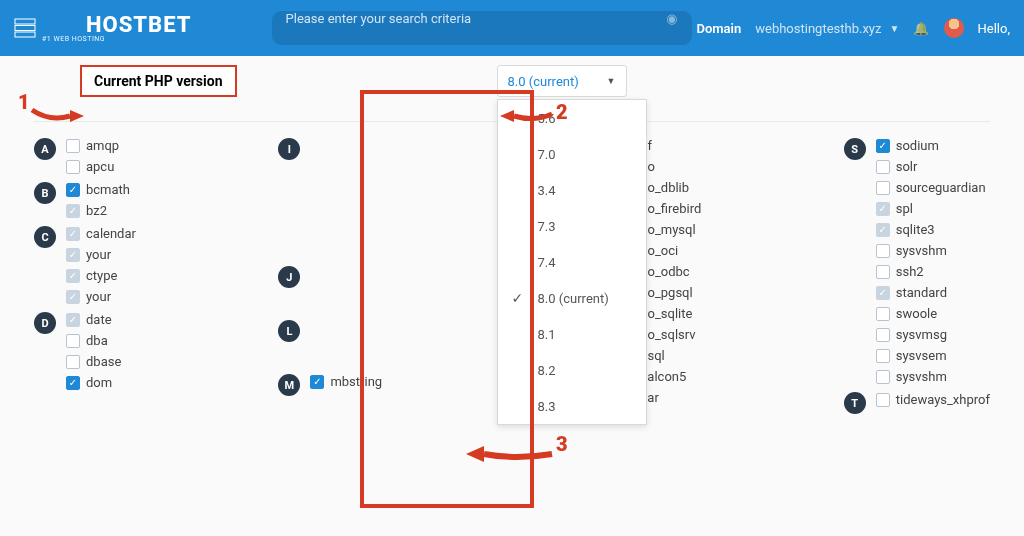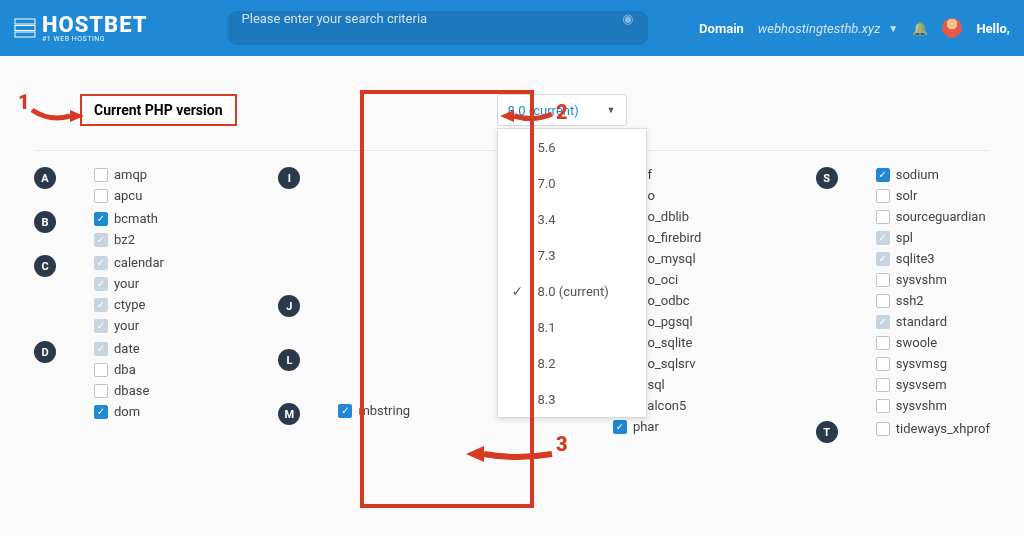--- a/index.html
+++ b/index.html
@@ -3,35 +3,35 @@
 <meta charset="utf-8">
 <style>
 * { margin: 0; padding: 0; box-sizing: border-box; font-family: -apple-system, BlinkMacSystemFont, "Segoe UI", Roboto, sans-serif; }
 body { width: 1024px; height: 536px; overflow: hidden; background: #fafafa; }
 
 .header { background: #2089d6; height: 56px; display: flex; align-items: center; padding: 0 14px; color: #fff; }
 .logo { display: flex; align-items: center; gap: 6px; }
 .logo-icon { width: 22px; height: 22px; }
 .logo-icon rect { fill: none; stroke: #fff; stroke-width: 1; }
 .logo-text { display: flex; flex-direction: column; line-height: 1; }
-.logo-main { font-size: 22px; font-weight: 800; letter-spacing: 1px; }
+.logo-main { font-size: 22px; font-weight: 800; letter-spacing: 1px; margin-left: 44px; }
 .logo-sub { font-size: 7px; letter-spacing: 0.5px; opacity: 0.9; text-align: left; }
 .search-box { margin-left: 80px; flex: 0 0 420px; background: rgba(0,0,0,0.12); border-radius: 9px; height: 34px; display: flex; align-items: flex-start; padding: 0 14px; }
 .search-input { background: none; border: none; color: #fff; font-size: 13px; width: 100%; outline: none; }
 .search-input::placeholder { color: #cfe4f5; }
 .search-right-icon { color: #cfe4f5; font-size: 13px; opacity: 0.6; }
 .header-right { margin-left: auto; display: flex; align-items: center; gap: 14px; font-size: 13px; }
 .domain-label { font-weight: 600; text-align: right; }
-.domain-select { display: flex; align-items: center; gap: 8px; color: #cfe4f5; font-style: italic; }
+.domain-select { display: flex; align-items: center; gap: 8px; color: #cfe4f5; }
 .chevron-down-blue { font-size: 10px; }
 .bell-icon { opacity: 0.6; }
 .avatar-icon { width: 20px; height: 20px; background: radial-gradient(circle at 50% 30%, #f6c28b 30%, #e35a4a 31%); border-radius: 50%; }
-.hello { font-weight: 700; text-align: center; }
-
-.content { padding: 38px 34px; position: relative; }
+.hello { font-weight: 400; text-align: center; }
+
+.content { padding: 9px 34px; position: relative; }
 
 .version-row { display: flex; align-items: center; gap: 260px; margin-bottom: 24px; position: relative; }
 .version-label-box { border: 2px solid #d53a22; padding: 6px 12px; font-size: 14px; font-weight: 700; background: #fff; margin-left: 46px; }
 .version-dropdown-wrap { position: relative; }
 .version-dropdown { border: 1px solid #d9d9d9; background: #fff; border-radius: 3px; height: 32px; width: 130px; display: flex; align-items: center; justify-content: space-between; padding: 0 10px; font-size: 13px; color: #2089d6; cursor: pointer; }
 .dd-triangle { font-size: 9px; color: #555; }
 
 .dropdown-menu { position: absolute; top: 34px; left: 0; width: 150px; background: #fff; border: 1px solid #d9d9d9; box-shadow: 0 2px 6px rgba(0,0,0,0.12); z-index: 50; }
 .dd-item { height: 36px; display: flex; align-items: center; padding-left: 40px; font-size: 13px; color: #555; cursor: pointer; position: relative; }
 .dd-item.current .check { position: absolute; left: 14px; font-size: 14px; color: #555; }
@@ -47,21 +47,21 @@
 .arrow2 { position: absolute; top: 106px; left: 500px; z-index: 75; }
 .arrow3 { position: absolute; top: 444px; left: 466px; z-index: 75; }
 
 .divider { border-top: 1px solid #e9e9e9; margin: 0 0 16px 0; }
 
 .cols-wrap { display: flex; justify-content: space-between; }
 .col { display: flex; flex-direction: column; gap: 4px; }
 .letter-group { display: flex; align-items: flex-start; gap: 10px; margin-bottom: 4px; }
 .letter-badge { width: 22px; height: 22px; border-radius: 50%; background: #2b3a4a; color: #fff; font-size: 11px; font-weight: 700; display: flex; align-items: center; justify-content: center; flex-shrink: 0; }
 .opts { display: flex; flex-direction: column; gap: 6px; }
-.opt { display: flex; align-items: center; gap: 6px; font-size: 13px; color: #444; margin-left: 28px; }
+.opt { display: flex; align-items: center; gap: 6px; font-size: 13px; color: #444; }
 .cb { width: 14px; height: 14px; border: 1.5px solid #b9c3cf; border-radius: 2px; display: flex; align-items: center; justify-content: center; background: #fff; flex-shrink: 0; }
 .cb.checked { background: #2089d6; border-color: #2089d6; }
 .cb.locked { background: #c8d4e0; border-color: #c8d4e0; }
 .cb .tick { color: #fff; font-size: 10px; line-height: 1; }
 
 .col2-spacer { width: 160px; }
 </style>
 </head>
 <body>
 
@@ -108,20 +108,23 @@
           </div>
           <div class="dd-item">
             <span>7.0</span>
           </div>
           <div class="dd-item">
             <span>3.4</span>
           </div>
           <div class="dd-item">
             <span>7.3</span>
           </div>
+          <div class="dd-item">
+            <span>7.4</span>
+          </div>
           <div class="dd-item current">
             <span class="check">✓</span>
             <span>8.0 (current)</span>
           </div>
           <div class="dd-item">
             <span>8.1</span>
           </div>
           <div class="dd-item">
             <span>8.2</span>
           </div>

